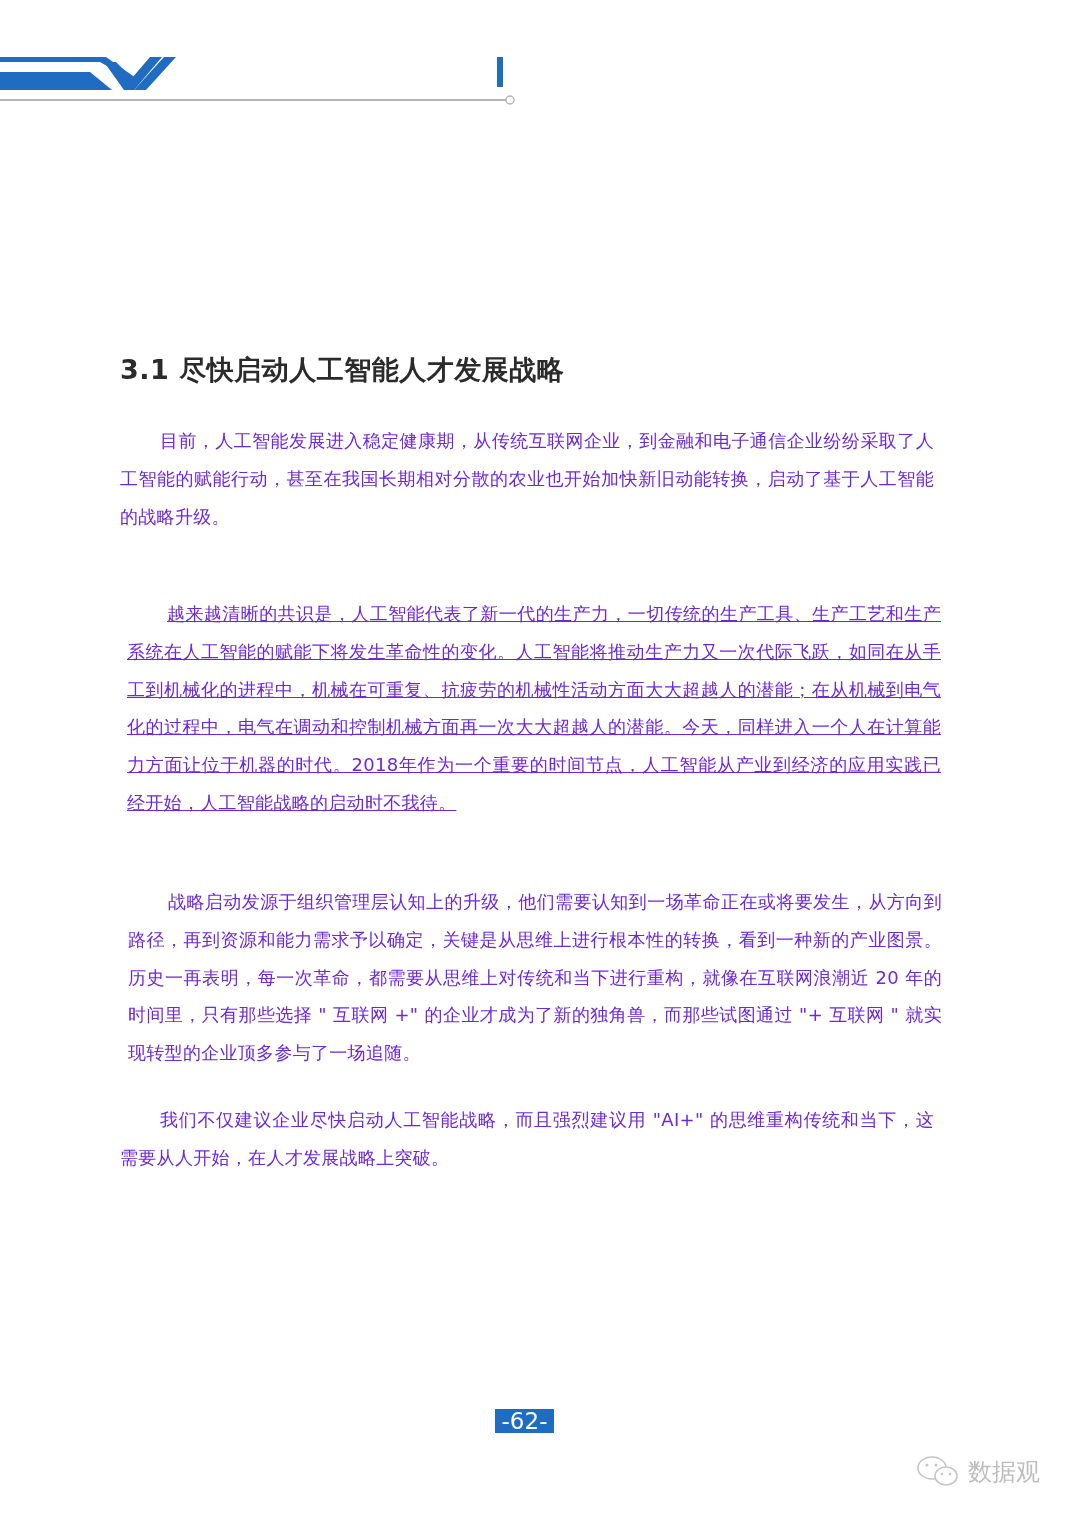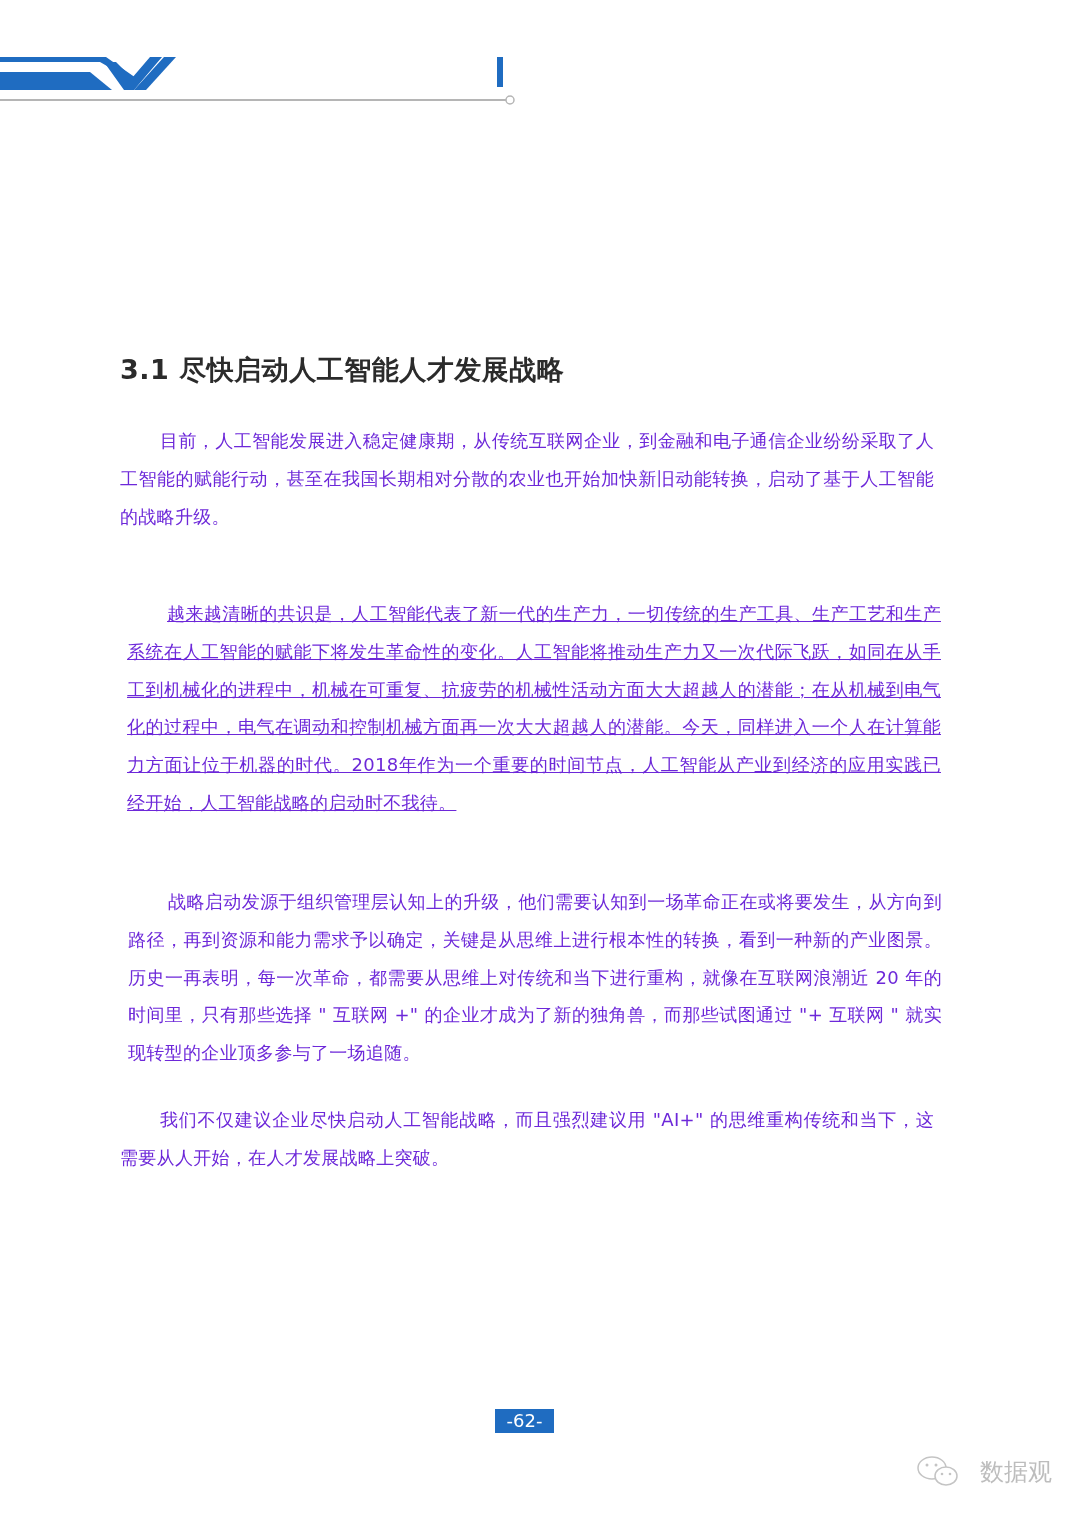--- a/index.html
+++ b/index.html
@@ -17,24 +17,24 @@
     position:absolute; left:120px; top:352px; font-size:27px; font-weight:bold; color:#2b2b2b;
     letter-spacing:0.5px; white-space:nowrap;
   }
   .body-text { position:absolute; left:120px; width:814px; }
   .para {
     position:absolute; left:0; width:814px; font-size:18px; line-height:37.8px; color:#6d28d9;
     text-indent:40px; text-align:justify; letter-spacing:0.3px;
   }
   .page-num {
     position:absolute; left:495px; top:1409px; width:59px; height:24px; background:#1f6cc1;
-    color:#ffffff; font-size:18px; text-align:center; line-height:24px;
+    color:#ffffff; font-size:23px; text-align:center; line-height:24px;
   }
   .watermark {
-    position:absolute; left:914px; top:1452px; display:flex; align-items:center; gap:16px;
+    position:absolute; left:914px; top:1452px; display:flex; align-items:center; gap:4px;
     color:#bdbdbd; font-size:24px;
   }
 </style>
 </head>
 <body>
 
 <div class="header">
   <svg width="540" height="120">
 
     <polygon points="0,57 106,57 136,78 128,78 100,62 0,62" fill="#1f6cc1"></polygon>

